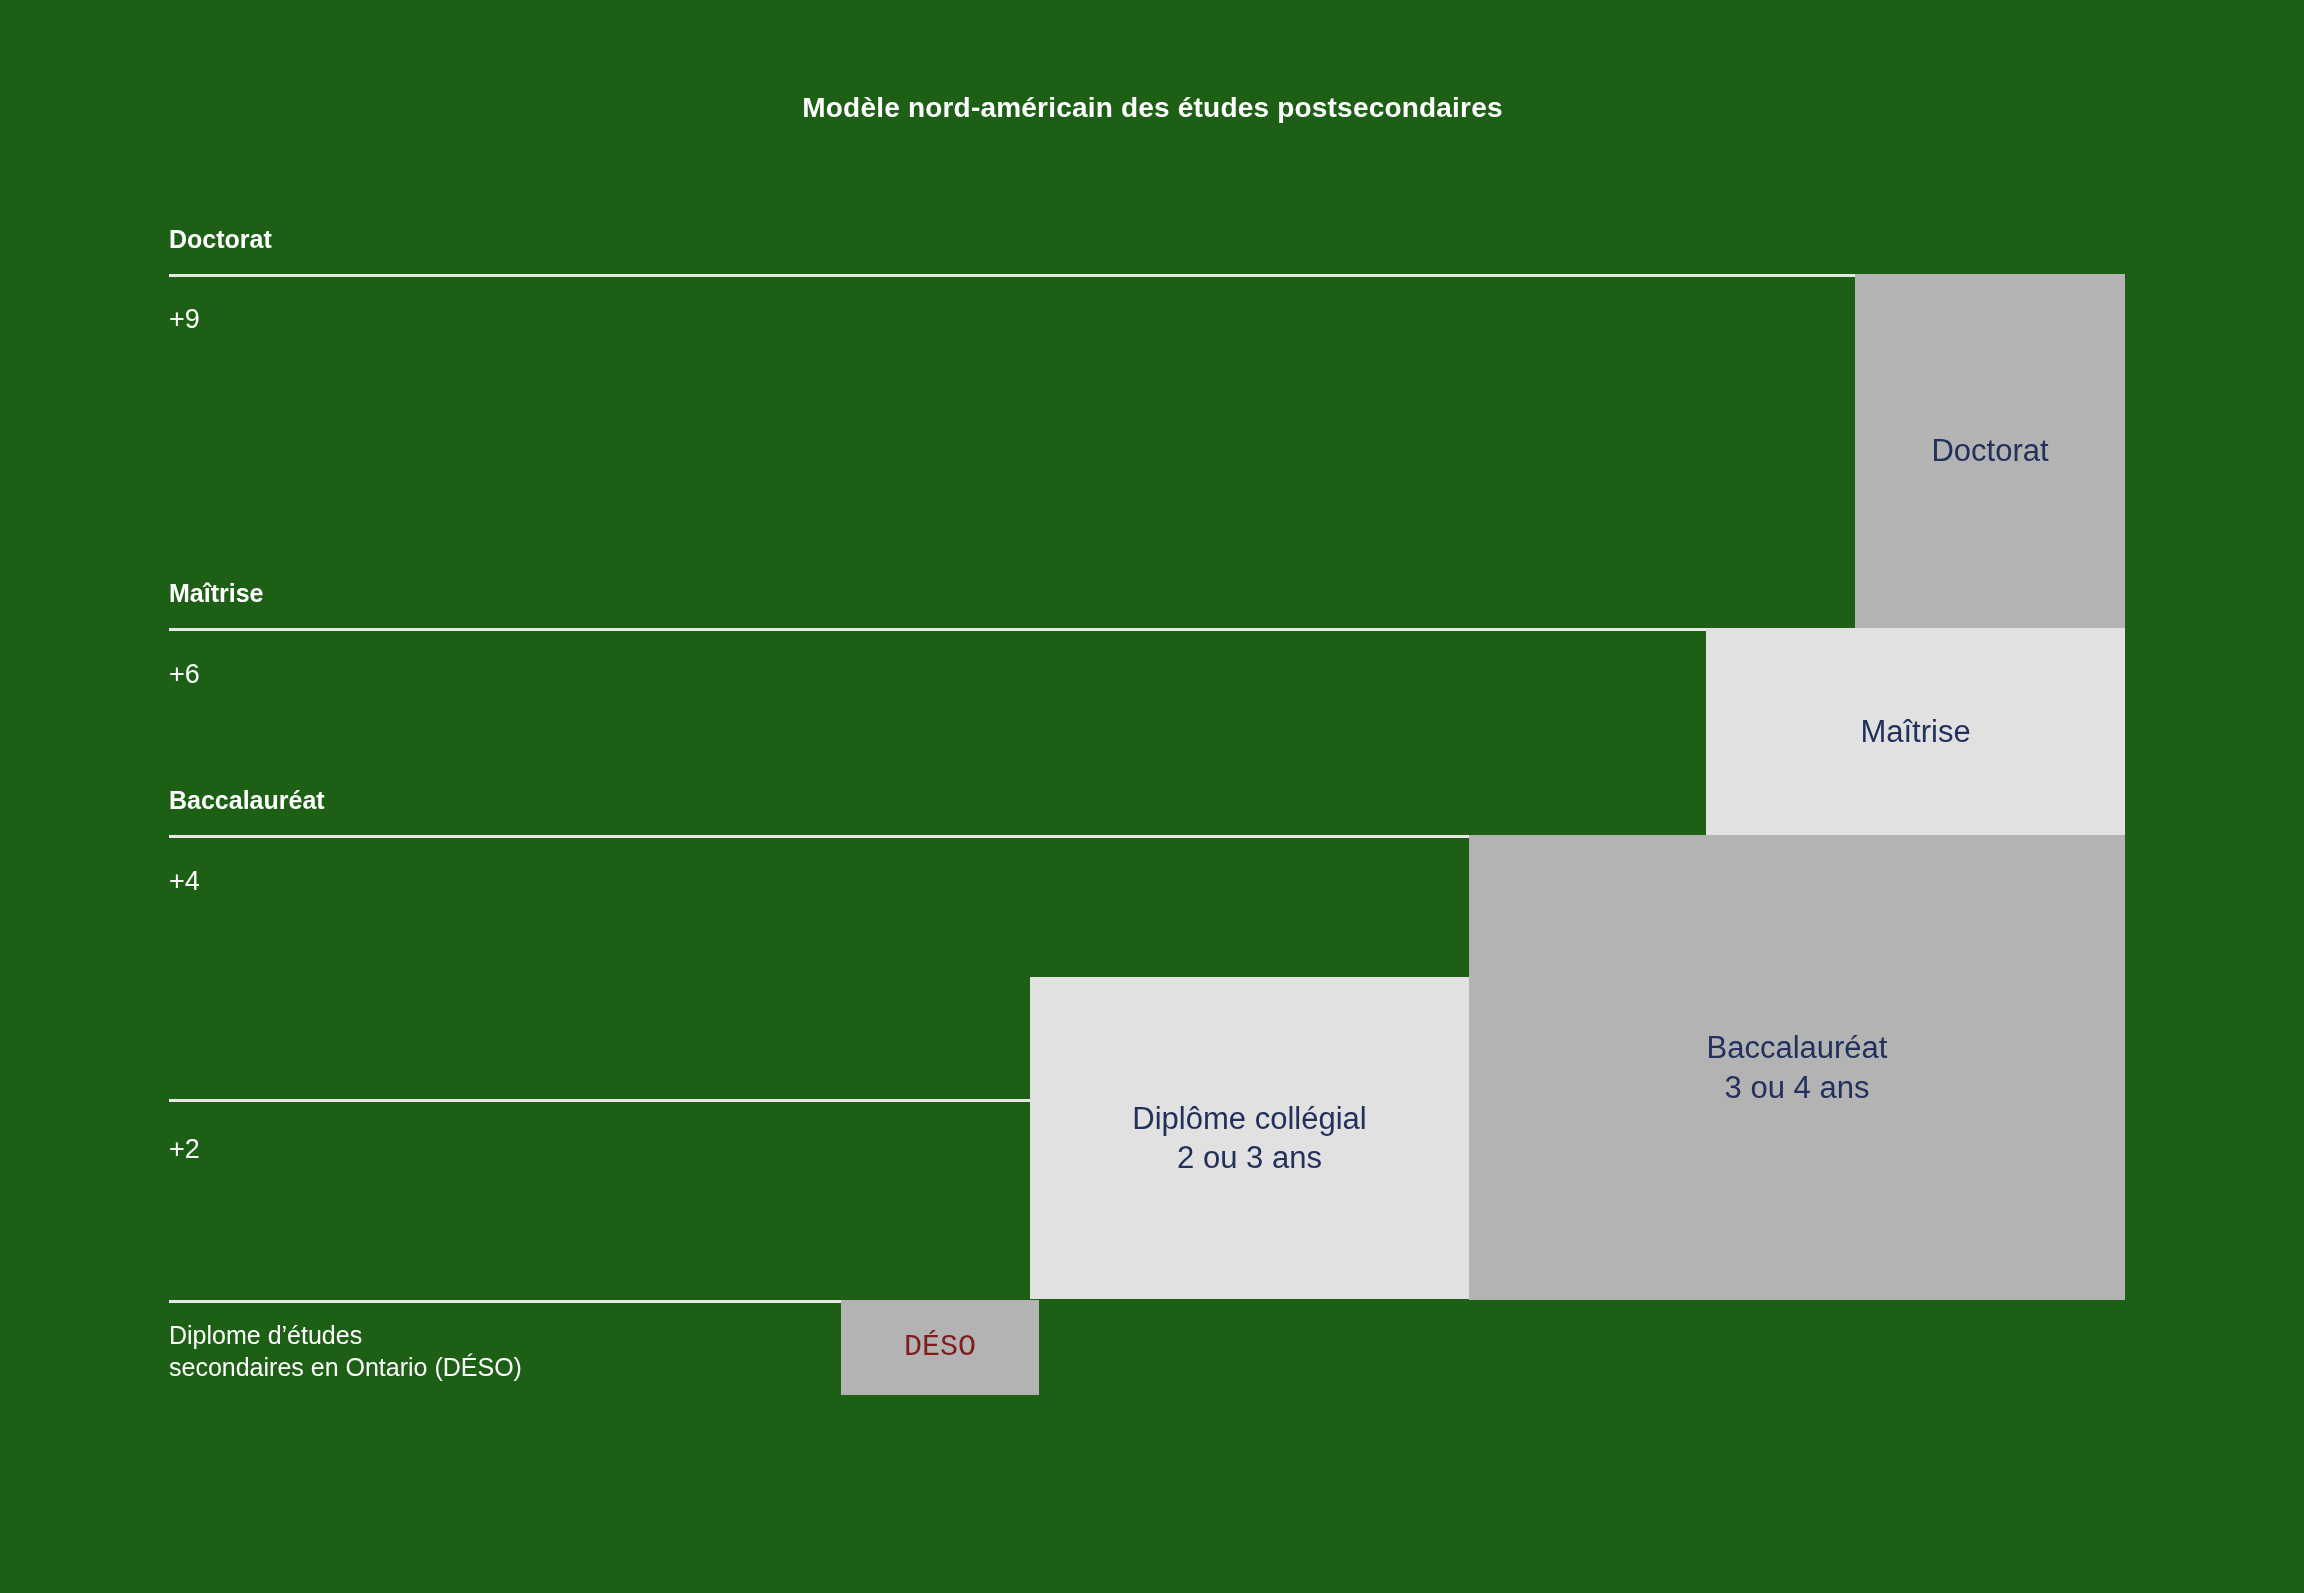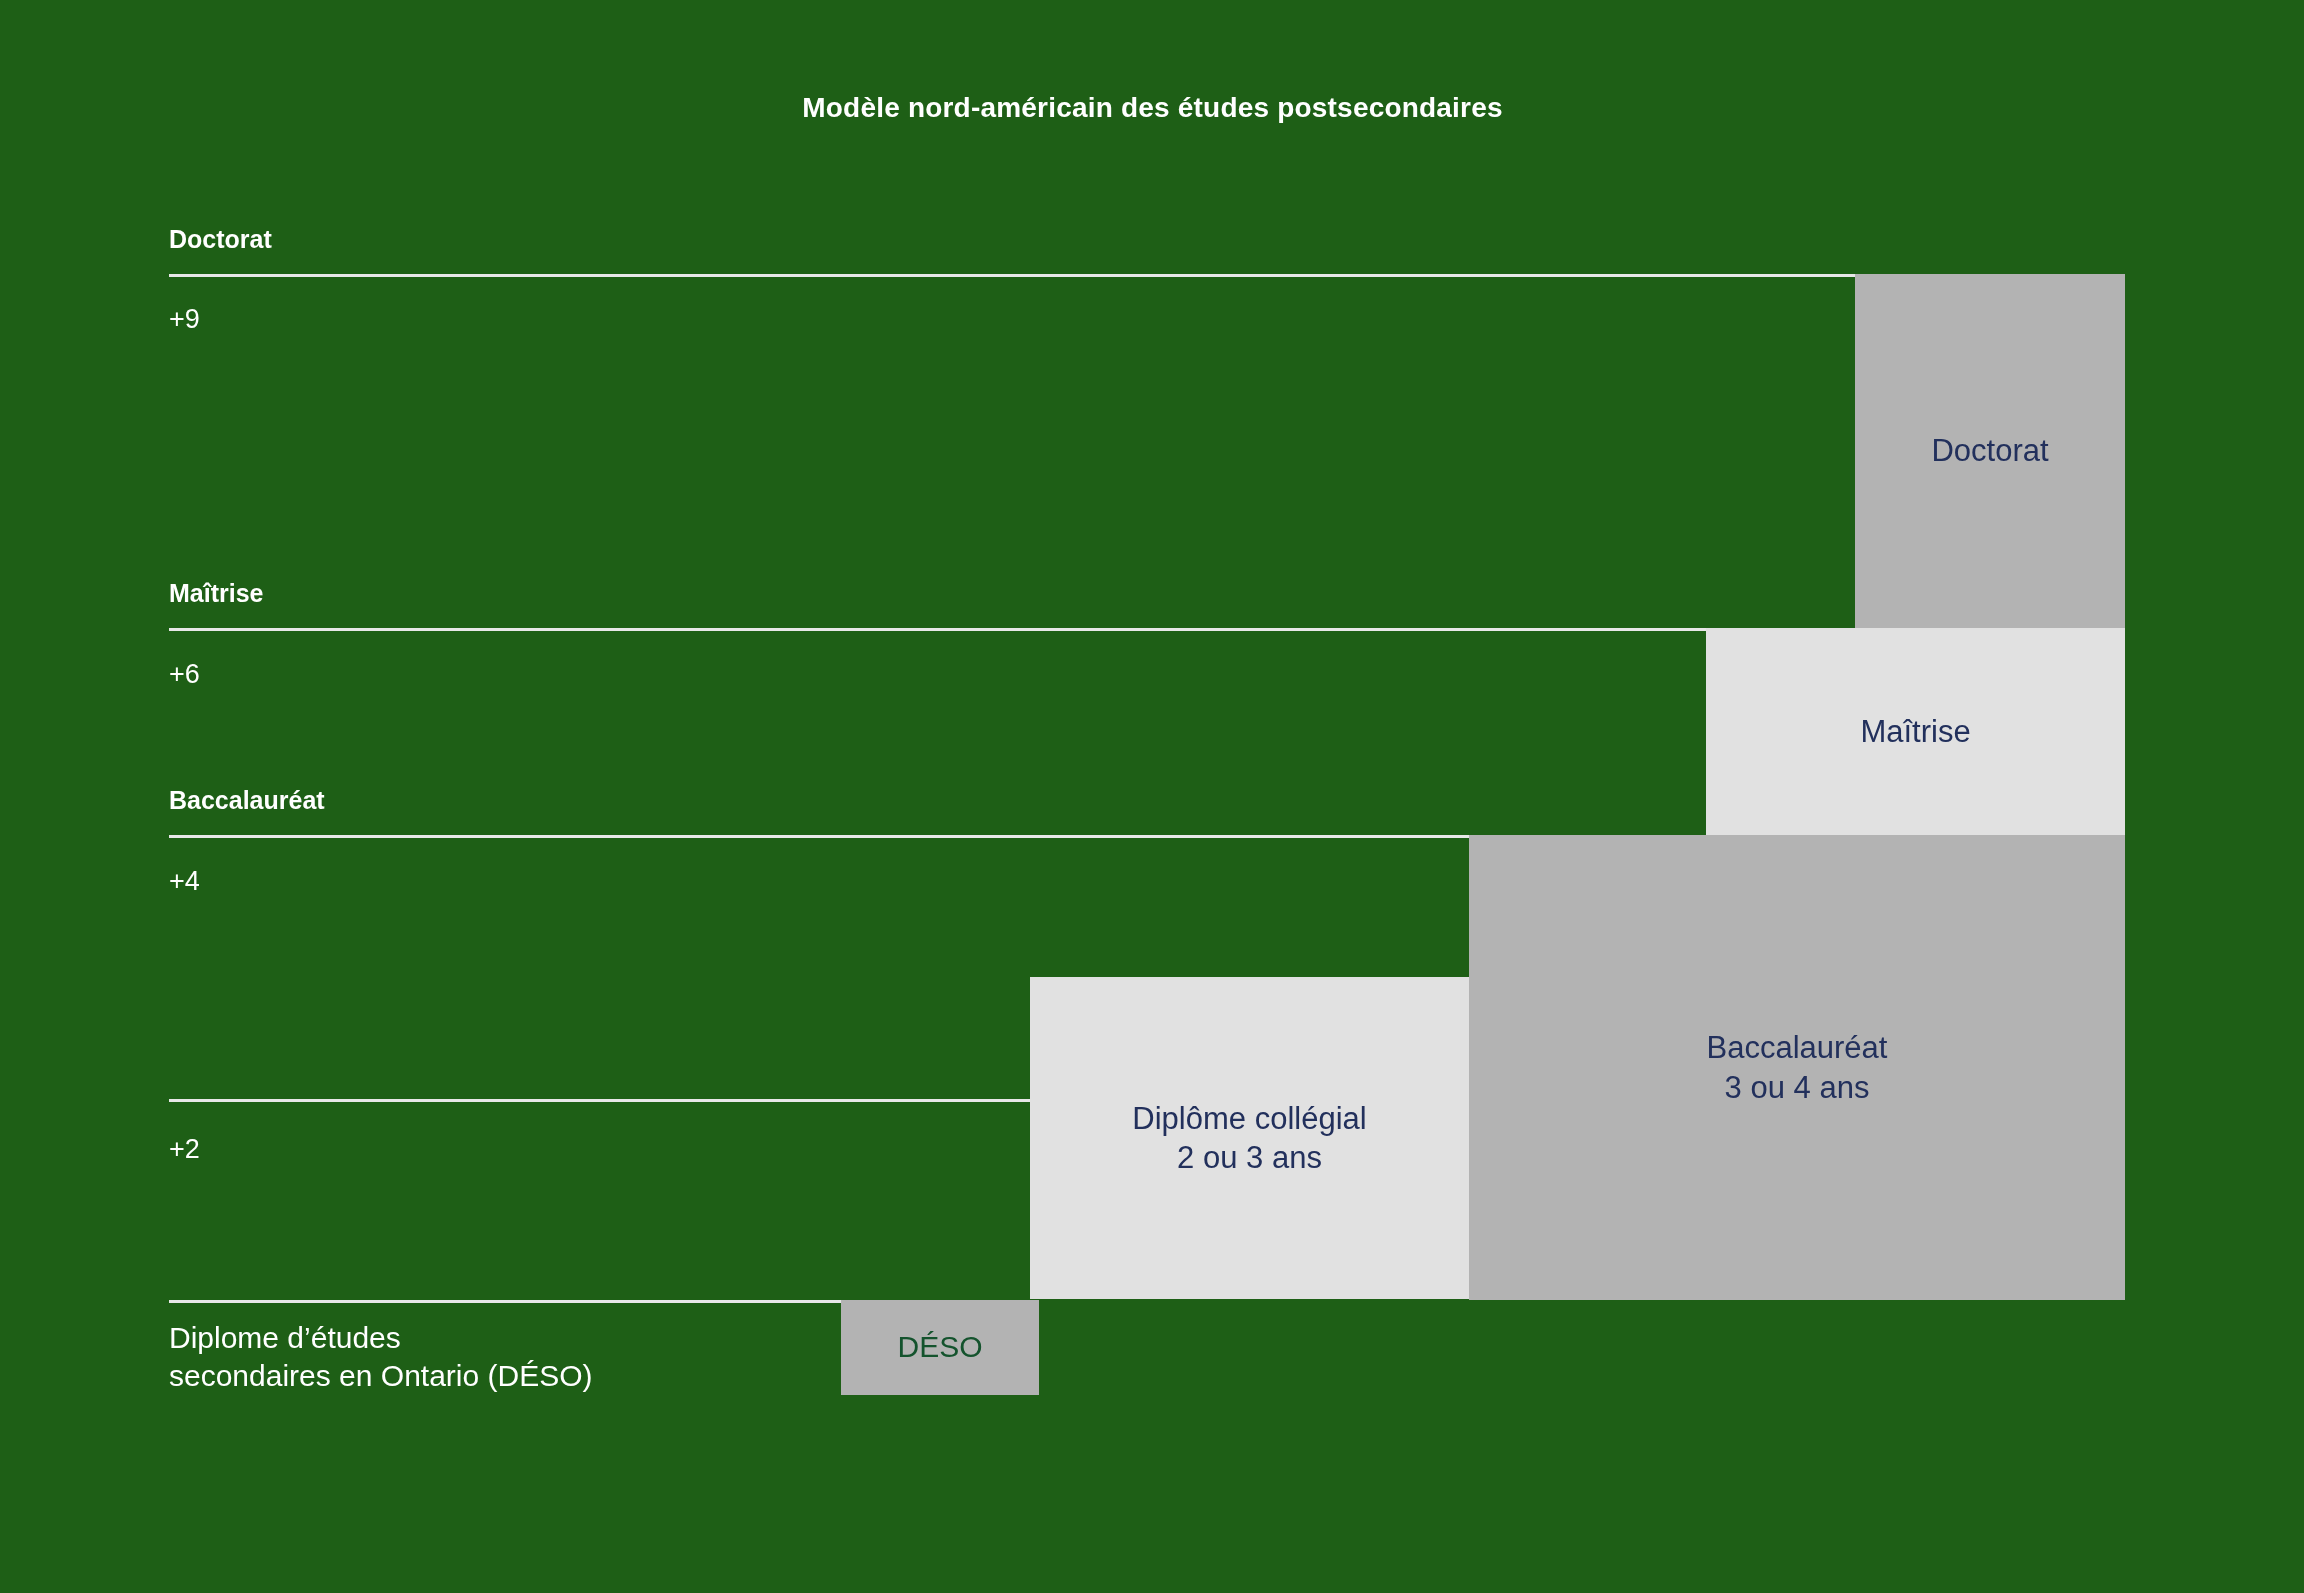--- a/index.html
+++ b/index.html
@@ -43,21 +43,21 @@
   .axis-tick {
     position: absolute;
     color: #ffffff;
     font-size: 27px;
     font-weight: normal;
     white-space: nowrap;
   }
   .baseline-caption {
     position: absolute;
     color: #ffffff;
-    font-size: 30px;
+    font-size: 25px;
     font-weight: normal;
     line-height: 1.28;
     white-space: pre-line;
   }
   .stair-box {
     position: absolute;
     display: flex;
     align-items: center;
     justify-content: center;
     text-align: center;
@@ -90,21 +90,21 @@
       <div class="axis-tick" style="left: 169px; top: 659px; color: rgb(255, 255, 255);">+6</div>
       <div class="axis-label" style="left: 169px; top: 786px; color: rgb(255, 255, 255);">Baccalauréat</div>
       <div class="axis-tick" style="left: 169px; top: 866px; color: rgb(255, 255, 255);">+4</div>
       <div class="axis-tick" style="left: 169px; top: 1134px; color: rgb(255, 255, 255);">+2</div>
     </div>
 
   <div class="baseline-caption" id="baseline-caption" style="left:169px; top:1319px; max-width:525px;">Diplome d’études
 secondaires en Ontario (DÉSO)</div>
 
   <div id="boxes-layer">
-      <div class="stair-box box-deso" style="left: 841px; top: 1300px; width: 198px; height: 95px; background: rgb(179, 179, 179); color: #14532d;">DÉSO</div>
+      <div class="stair-box box-deso" style="left: 841px; top: 1300px; width: 198px; height: 95px; background: rgb(179, 179, 179); color: #7f1d1d; font-family: Liberation Mono, monospace;">DÉSO</div>
       <div class="stair-box" style="left: 1030px; top: 977px; width: 439px; height: 322px; background: rgb(225, 225, 225); color: rgb(34, 48, 92);">Diplôme collégial
 2 ou 3 ans</div>
       <div class="stair-box" style="left: 1469px; top: 835px; width: 656px; height: 465px; background: rgb(179, 179, 179); color: rgb(34, 48, 92);">Baccalauréat
 3 ou 4 ans</div>
       <div class="stair-box" style="left: 1706px; top: 628px; width: 419px; height: 207px; background: rgb(225, 225, 225); color: rgb(34, 48, 92);">Maîtrise</div>
       <div class="stair-box" style="left: 1855px; top: 274px; width: 270px; height: 354px; background: rgb(179, 179, 179); color: rgb(34, 48, 92);">Doctorat</div>
     </div>
 
 </div>
 

